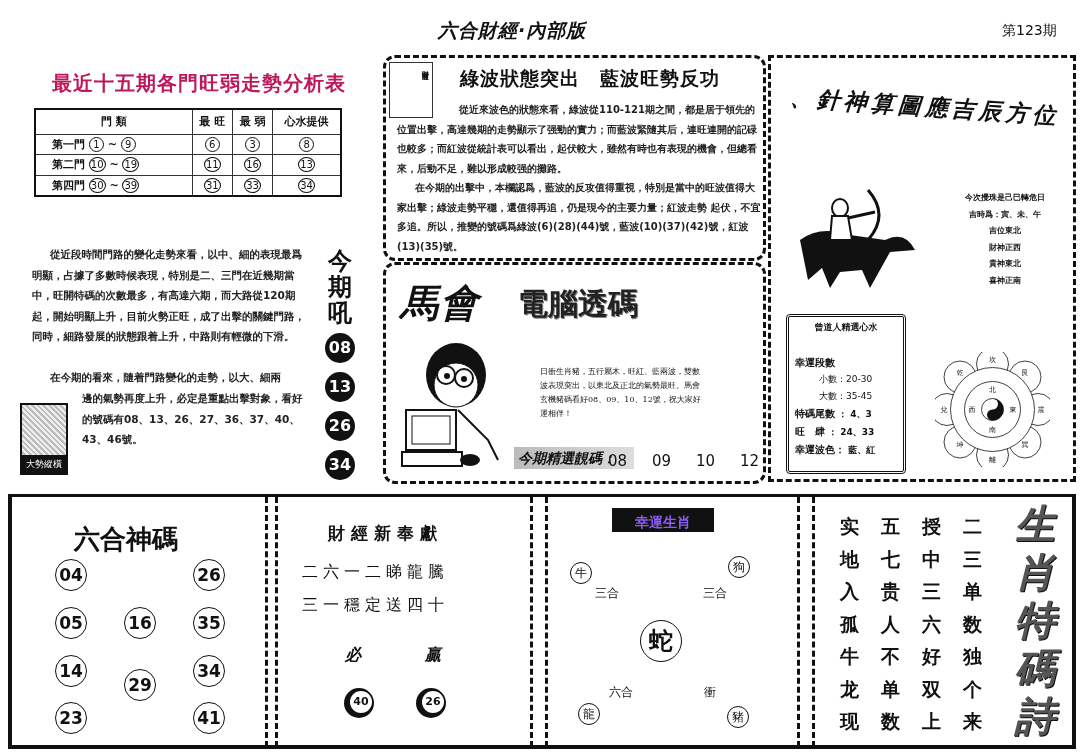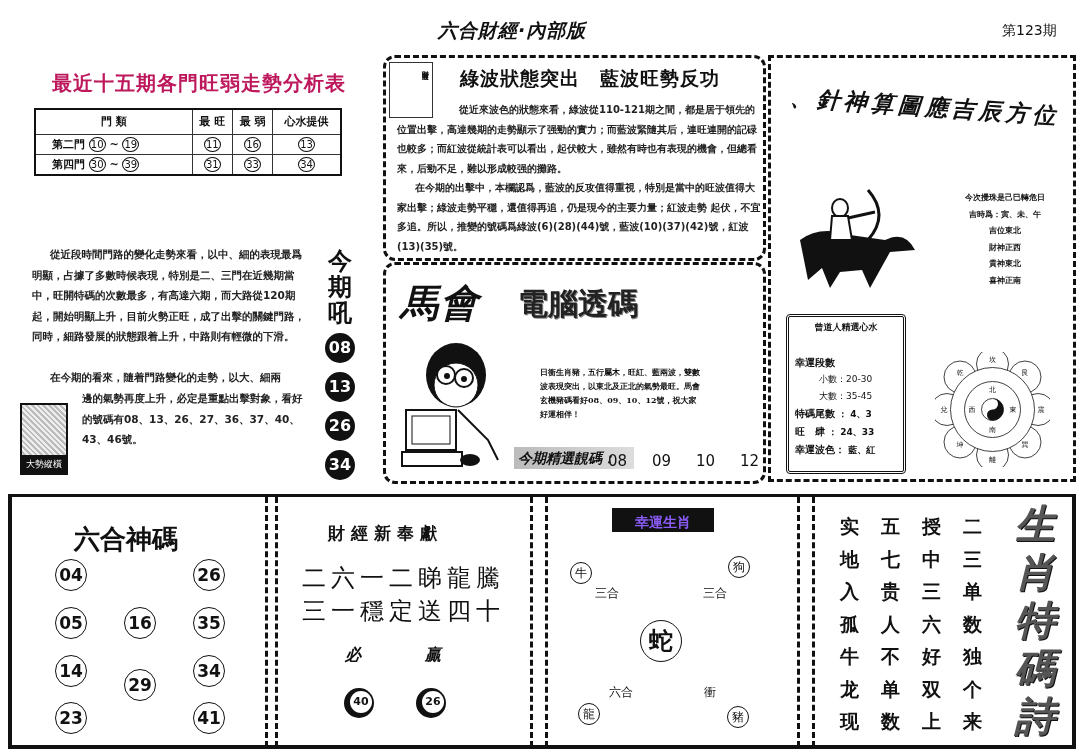--- a/index.html
+++ b/index.html
@@ -36,21 +36,21 @@
 
   .sticker { left: 389px; top: 62px; width: 44px; height: 56px; border: 1px solid #333; font-size: 7px; writing-mode: vertical-rl; padding: 2px; }
   .wave-head { left: 460px; top: 66px; font-size: 19px; font-weight: bold; letter-spacing: 1px; }
   .wave-p { font-size: 10px; line-height: 19.5px; font-weight: bold; color: #222; }
   .wp1 { left: 397px; top: 100px; width: 364px; text-indent: 62px; }
   .wp2 { left: 397px; top: 178px; width: 364px; text-indent: 18px; }
 
   .mh-title { left: 400px; top: 278px; font-size: 38px; font-weight: 900; font-style: italic; letter-spacing: 2px; }
   .mh-sub { left: 518px; top: 284px; font-size: 30px; font-weight: 900; color: #222; letter-spacing: 0; text-shadow: 1px 1px 0 #888; }
   .cartoon { left: 398px; top: 330px; width: 110px; height: 140px; }
-  .mh-text { left: 540px; top: 365px; width: 162px; font-size: 8px; line-height: 14px; font-weight: bold; font-family: "DejaVu Serif", serif; }
+  .mh-text { left: 540px; top: 365px; width: 162px; font-size: 8px; line-height: 14px; font-weight: normal; font-family: "DejaVu Serif", serif; }
   .pick-label { left: 514px; top: 447px; width: 120px; height: 22px; background: linear-gradient(90deg,#bbb,#ddd); font-size: 14px; font-weight: 900; font-style: italic; padding-left: 4px; line-height: 22px; }
   .pick-nums { left: 608px; top: 452px; font-size: 15px; word-spacing: 0; }
   .pick-nums span { display: inline-block; width: 44px; }
 
   .god-title { left: 790px; top: 82px; font-size: 23px; font-weight: bold; font-family: "DejaVu Serif", serif; font-style: italic; letter-spacing: 4px; transform: rotate(4deg); transform-origin: left; }
   .archer { left: 790px; top: 180px; width: 130px; height: 110px; }
   .god-info { left: 930px; top: 190px; width: 150px; font-size: 8px; line-height: 16.5px; text-align: center; font-weight: bold; }
   .lucky-card { left: 786px; top: 314px; width: 120px; height: 160px; border: 3px double #111; border-radius: 4px; padding: 4px 6px; font-size: 9px; font-weight: bold; }
   .lucky-card .ttl { text-align: center; font-size: 9px; font-weight: 900; margin-bottom: 20px; }
   .lucky-card .row { line-height: 17px; }
@@ -58,21 +58,21 @@
   .lucky-card .ind { padding-left: 24px; font-weight: normal; }
   .bagua { left: 935px; top: 352px; width: 115px; height: 115px; }
 
   
   .bottom { left: 8px; top: 494px; width: 1068px; height: 255px; border: 4px solid #111; border-top-width: 3px; }
   .sep { top: 497px; height: 250px; width: 0; border-left: 3px dashed #111; }
   .sec-title { font-size: 26px; font-weight: bold; }
   .numc { width: 32px; height: 32px; border: 1.5px solid #111; border-radius: 50%; text-align: center; line-height: 30px; font-size: 17px; font-weight: 900; }
 
   .cj-title { left: 328px; top: 522px; font-size: 17px; font-family: "DejaVu Serif", serif; font-weight: bold; letter-spacing: 6px; }
-  .cj-line { left: 302px; font-size: 24px; letter-spacing: 5px; }
+  .cj-line { left: 302px; font-size: 16px; letter-spacing: 5px; }
   .cj-word { font-size: 16px; font-weight: 900; font-style: italic; font-family: "DejaVu Serif", serif; }
   .eball { width: 30px; height: 30px; border-radius: 50%; background: #111; position: absolute; }
   .eball span { position: absolute; right: 2px; top: 3px; width: 22px; height: 22px; border-radius: 50%; background: #fff; font-size: 11px; font-weight: bold; line-height: 22px; text-align: center; }
 
   .zod-head { left: 612px; top: 508px; width: 102px; height: 24px; background: #111; color: #8b5cf6; font-size: 14px; font-weight: bold; text-align: center; line-height: 28px; }
   .zc { width: 22px; height: 22px; border: 1px solid #111; border-radius: 50%; text-align: center; line-height: 20px; font-size: 12px; font-family: "DejaVu Serif", serif; }
   .zlabel { font-size: 12px; }
   .zbig { left: 640px; top: 620px; width: 42px; height: 42px; border: 1.5px solid #111; border-radius: 50%; text-align: center; line-height: 40px; font-size: 24px; font-weight: bold; font-family: "DejaVu Serif", serif; }
 
   .poem { left: 840px; top: 510px; display: flex; flex-direction: row-reverse; gap: 22px; }
@@ -91,20 +91,26 @@
 <table class="gates">
   <thead>
     <tr>
       <th>門 類</th>
       <th>最 旺</th>
       <th>最 弱</th>
       <th>心水提供</th>
     </tr>
   </thead>
   <tbody id="gate-rows">
+      <tr>
+        <td class="gname"><span>第一門</span> <span class="circ">1</span> <span>~</span> <span class="circ">9</span></td>
+        <td><span class="circ">6</span></td>
+        <td><span class="circ">3</span></td>
+        <td><span class="circ">8</span></td>
+      </tr>
       <tr>
         <td class="gname"><span>第二門</span> <span class="circ">10</span> <span>~</span> <span class="circ">19</span></td>
         <td><span class="circ">11</span></td>
         <td><span class="circ">16</span></td>
         <td><span class="circ">13</span></td>
       </tr>
       <tr>
         <td class="gname"><span>第四門</span> <span class="circ">30</span> <span>~</span> <span class="circ">39</span></td>
         <td><span class="circ">31</span></td>
         <td><span class="circ">33</span></td>

